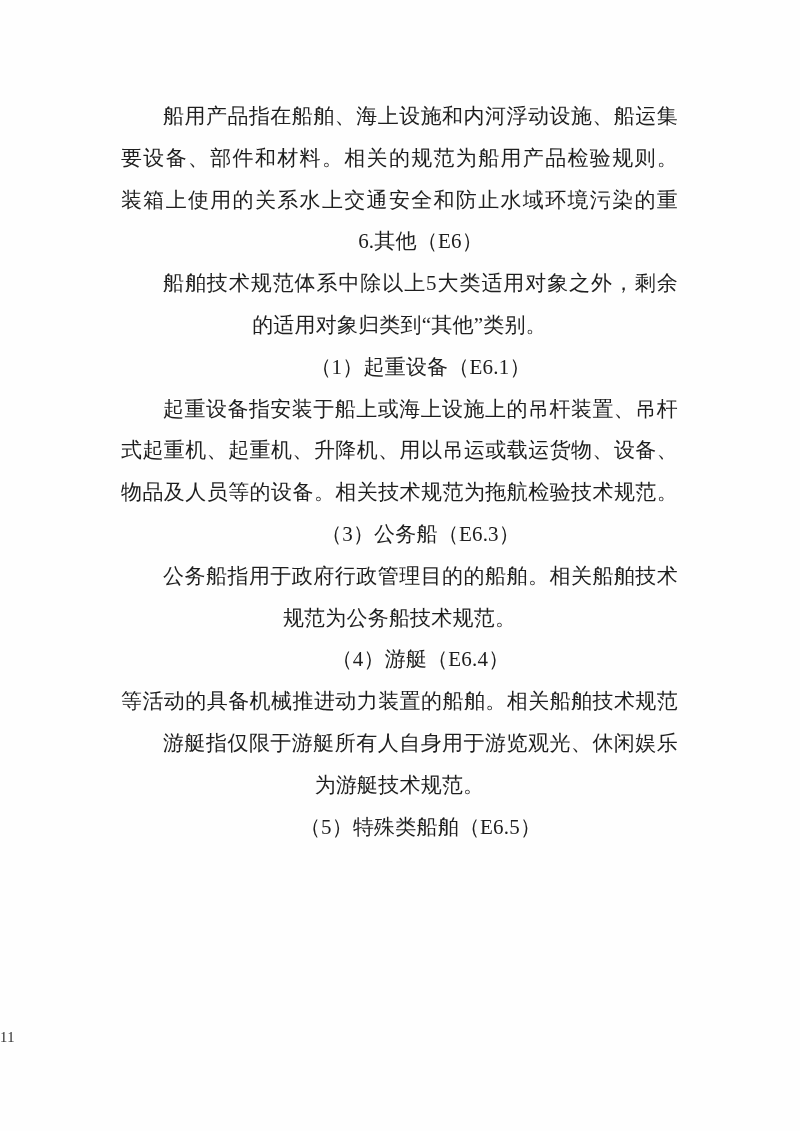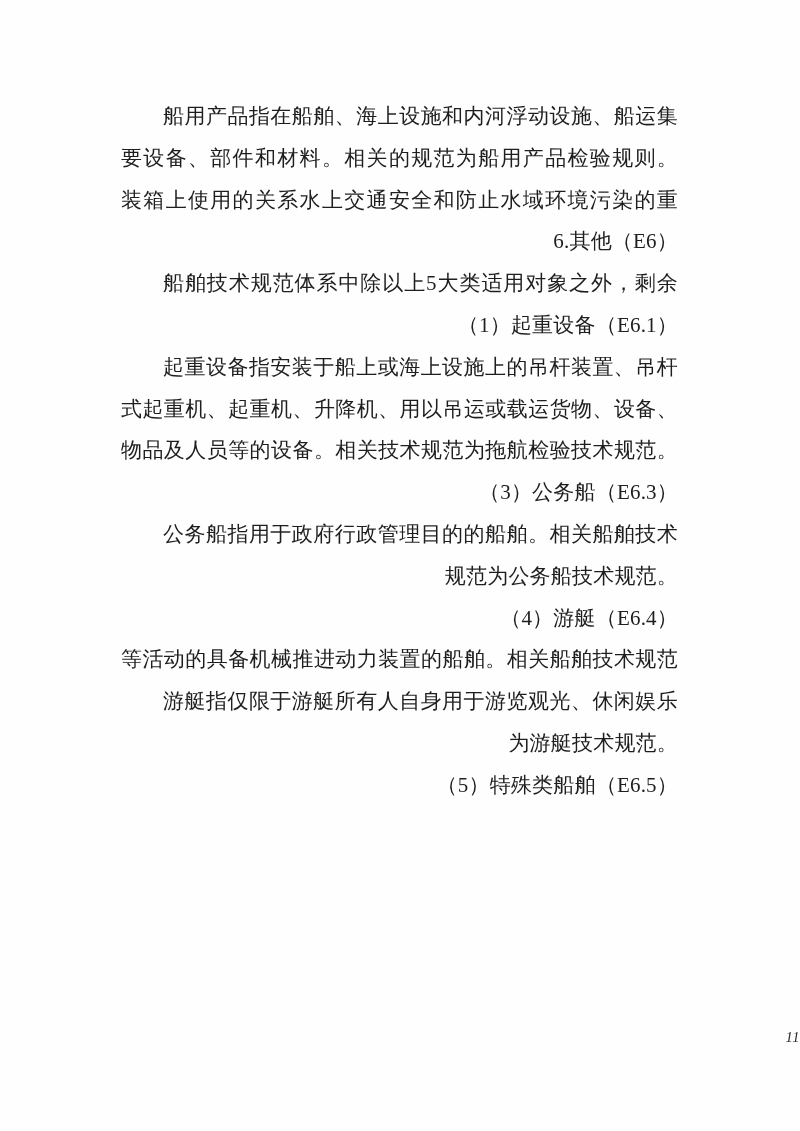--- a/index.html
+++ b/index.html
@@ -32,38 +32,37 @@
     margin: 0;
     padding: 0;
   }
   .line {
     height: 41.8px;
     line-height: 41.8px;
     font-size: 21px;
     letter-spacing: 0.2px;
     white-space: nowrap;
     overflow: visible;
-    text-align: right;
+    text-align: center;
   }
   .line.indent {
     padding-left: 42px;
   }
   .line.fill {
     white-space: normal;
     text-align: justify;
     text-align-last: justify;
     text-justify: inter-character;
   }
   .footer {
     position: absolute;
     top: 1028px;
     left: 0;
     width: 800px;
-    text-align: right;
-    font-style: italic;
+    text-align: left;
   }
   .page-number {
     font-size: 14.5px;
     color: #2b2b2b;
     letter-spacing: 0.5px;
   }
 </style>
 </head>
 <body>
 
@@ -72,20 +71,21 @@
       <div class="paragraph">
         <div class="line indent fill">船用产品指在船舶、海上设施和内河浮动设施、船运集</div>
         <div class="line fill">要设备、部件和材料。相关的规范为船用产品检验规则。</div>
         <div class="line fill">装箱上使用的关系水上交通安全和防止水域环境污染的重</div>
       </div>
       <div class="paragraph">
         <div class="line indent">6.其他（E6）</div>
       </div>
       <div class="paragraph">
         <div class="line indent fill">船舶技术规范体系中除以上5大类适用对象之外，剩余</div>
+        <div class="line">的适用对象归类到“其他”类别。</div>
       </div>
       <div class="paragraph">
         <div class="line indent">（1）起重设备（E6.1）</div>
       </div>
       <div class="paragraph">
         <div class="line indent fill">起重设备指安装于船上或海上设施上的吊杆装置、吊杆</div>
         <div class="line fill">式起重机、起重机、升降机、用以吊运或载运货物、设备、</div>
         <div class="line fill">物品及人员等的设备。相关技术规范为拖航检验技术规范。</div>
       </div>
       <div class="paragraph">

